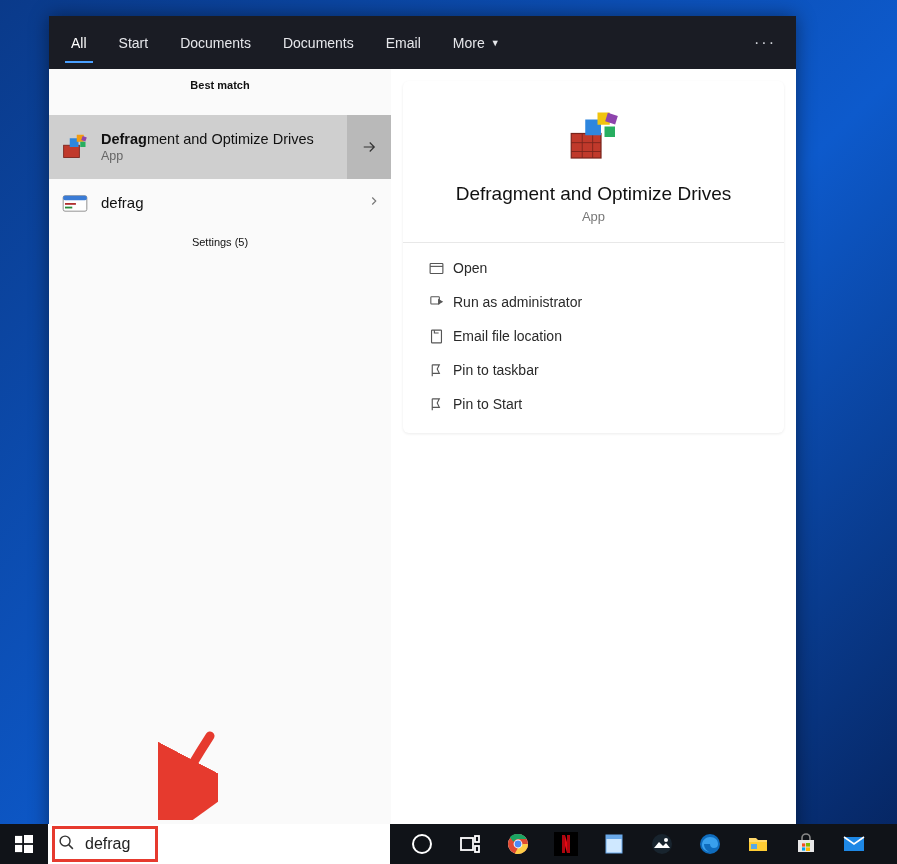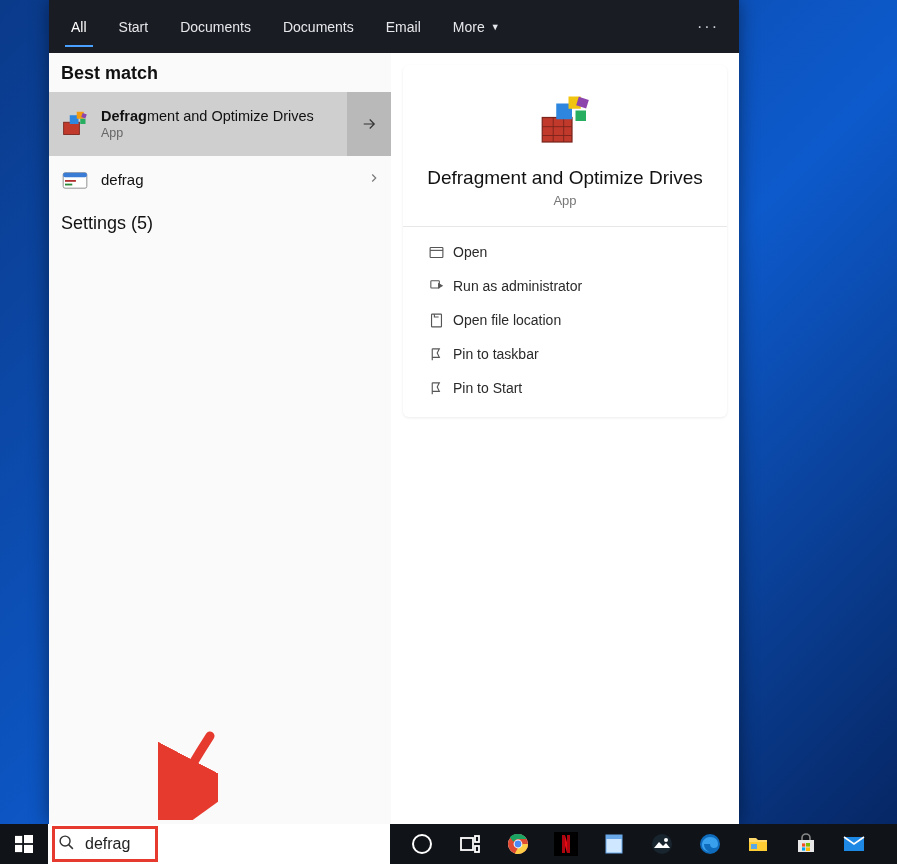--- a/index.html
+++ b/index.html
@@ -4,21 +4,21 @@
   <style>
     * { box-sizing: border-box; margin: 0; padding: 0; font-family: "Segoe UI", -apple-system, Tahoma, sans-serif; }
     body {
       width: 897px; height: 864px;
       background: linear-gradient(135deg, #0a3a8a 0%, #0d5acc 55%, #06245f 100%);
       position: relative; overflow: hidden;
     }
 
     
     .panel {
-      position: absolute; left: 49px; top: 0; width: 690px; height: 824px;
+      position: absolute; left: 49px; top: 16px; width: 747px; height: 824px;
       background: #fff; display: flex; flex-direction: column;
       box-shadow: 0 0 18px rgba(0,0,0,.45);
     }
 
     
     .tabbar {
       height: 53px; background: #1a1c24; display: flex; align-items: stretch;
       color: #cfd1d7; padding: 0 6px;
     }
     .tabbar .tab {
@@ -34,21 +34,21 @@
     .tabbar .spacer { flex: 1; }
     .tabbar .fb { padding: 0 14px; display:flex;align-items:center; cursor:pointer;}
     .tabbar .dots { padding: 0 14px; display:flex;align-items:center; cursor:pointer; font-size:16px; letter-spacing:2px;}
 
     
     .body { flex: 1; display: flex; min-height: 0; }
     .left { width: 342px; background: #fafafa; display:flex; flex-direction:column; }
     .right { flex: 1; background: #fff; padding: 12px; }
 
     
-    .section-label { font-size: 18px; font-weight: 600; color: #111; padding: 10px 12px 8px; }
+    .section-label { font-size: 11px; font-weight: 600; color: #111; padding: 10px 12px 24px; text-align: center; }
     .result-row {
       display: flex; align-items: center; height: 47px; padding: 0 10px 0 12px;
       cursor: pointer;
     }
     .best-row { height: 64px; background: #cfcfcf; }
     .best-row .rtxt { display:flex; flex-direction:column; justify-content:center; }
     .best-row .title { font-size: 14.5px; color: #111; }
     .best-row .title b { font-weight: 700; }
     .best-row .sub { font-size: 12.5px; color: #666; margin-top: 2px; }
     .best-row .arrow {
@@ -213,21 +213,21 @@
           </span>
           <span>Run as administrator</span>
         </div>
         <div class="action">
           <span class="aicon">
             <svg viewBox="0 0 24 24" width="17" height="17" fill="none" stroke="#555" stroke-width="1.6">
                 <rect x="5" y="3" width="14" height="18" rx="1"></rect>
                 <path d="M9 3v4h6"></path>
               </svg>
           </span>
-          <span>Open file location</span>
+          <span>Email file location</span>
         </div>
         <div class="action">
           <span class="aicon">
             <svg viewBox="0 0 24 24" width="17" height="17" fill="none" stroke="#555" stroke-width="1.6">
                 <path d="M6 4h10l-3 6 3 6H6"></path>
                 <path d="M6 4v16"></path>
               </svg>
           </span>
           <span>Pin to taskbar</span>
         </div>

